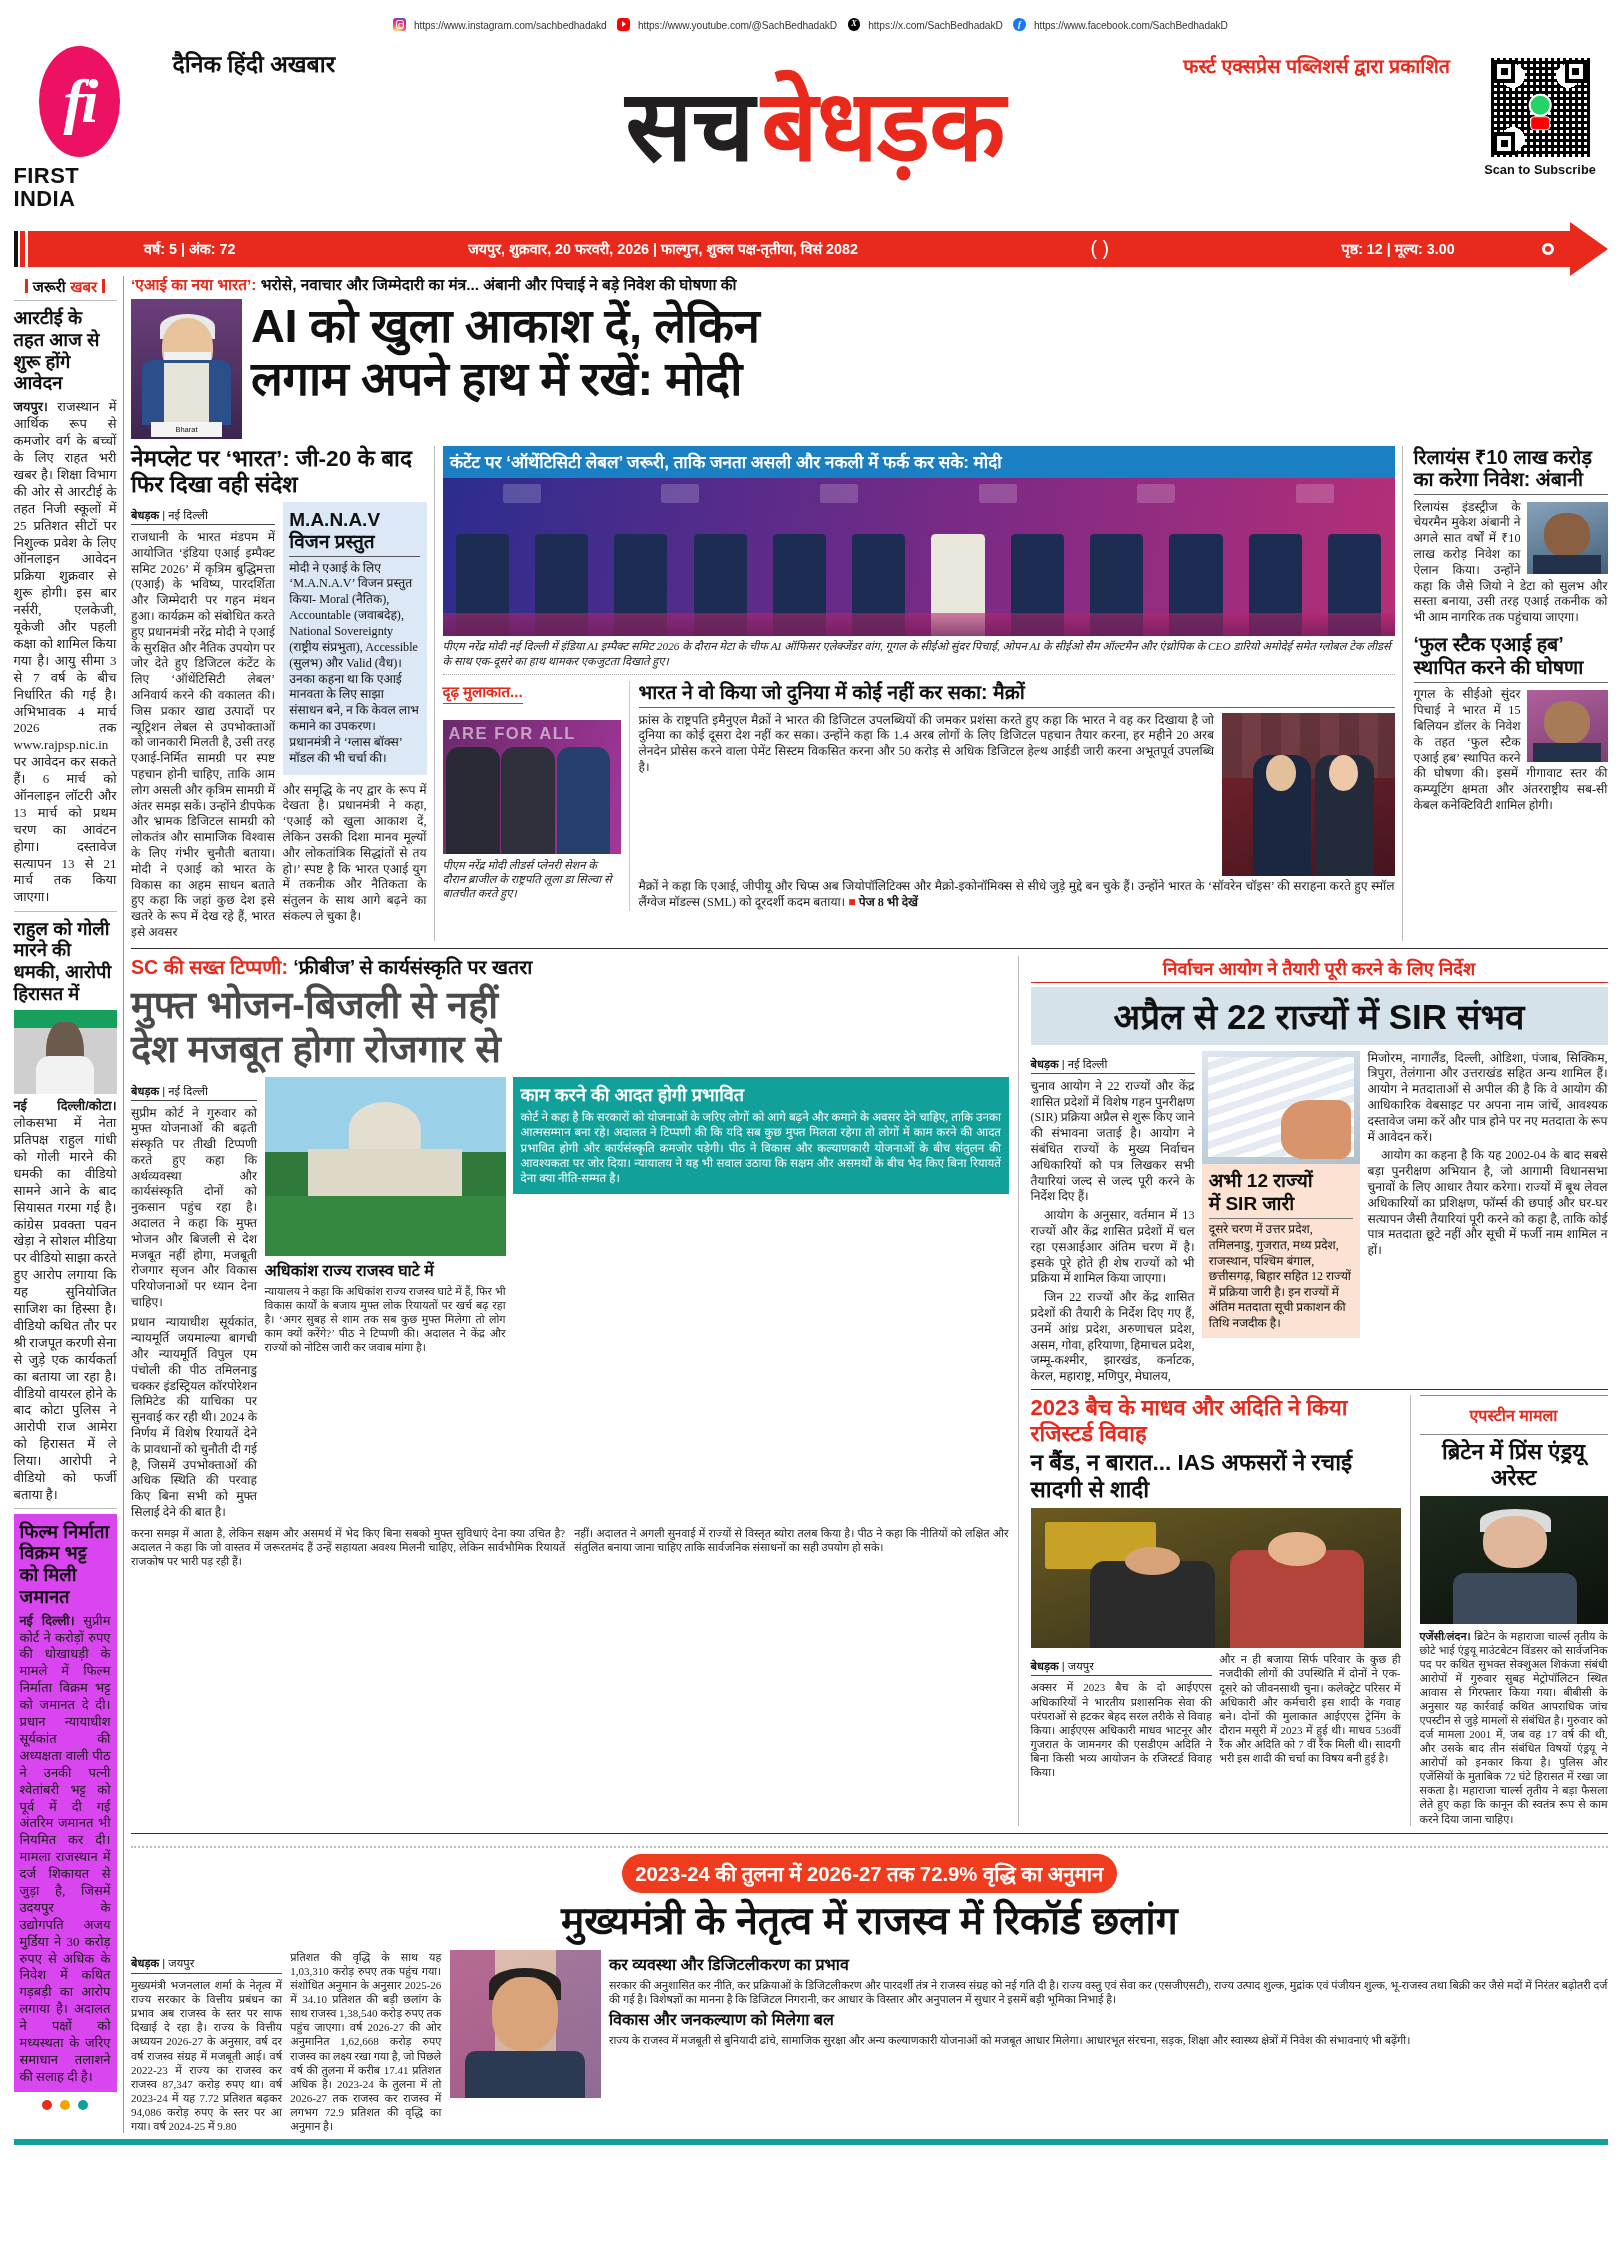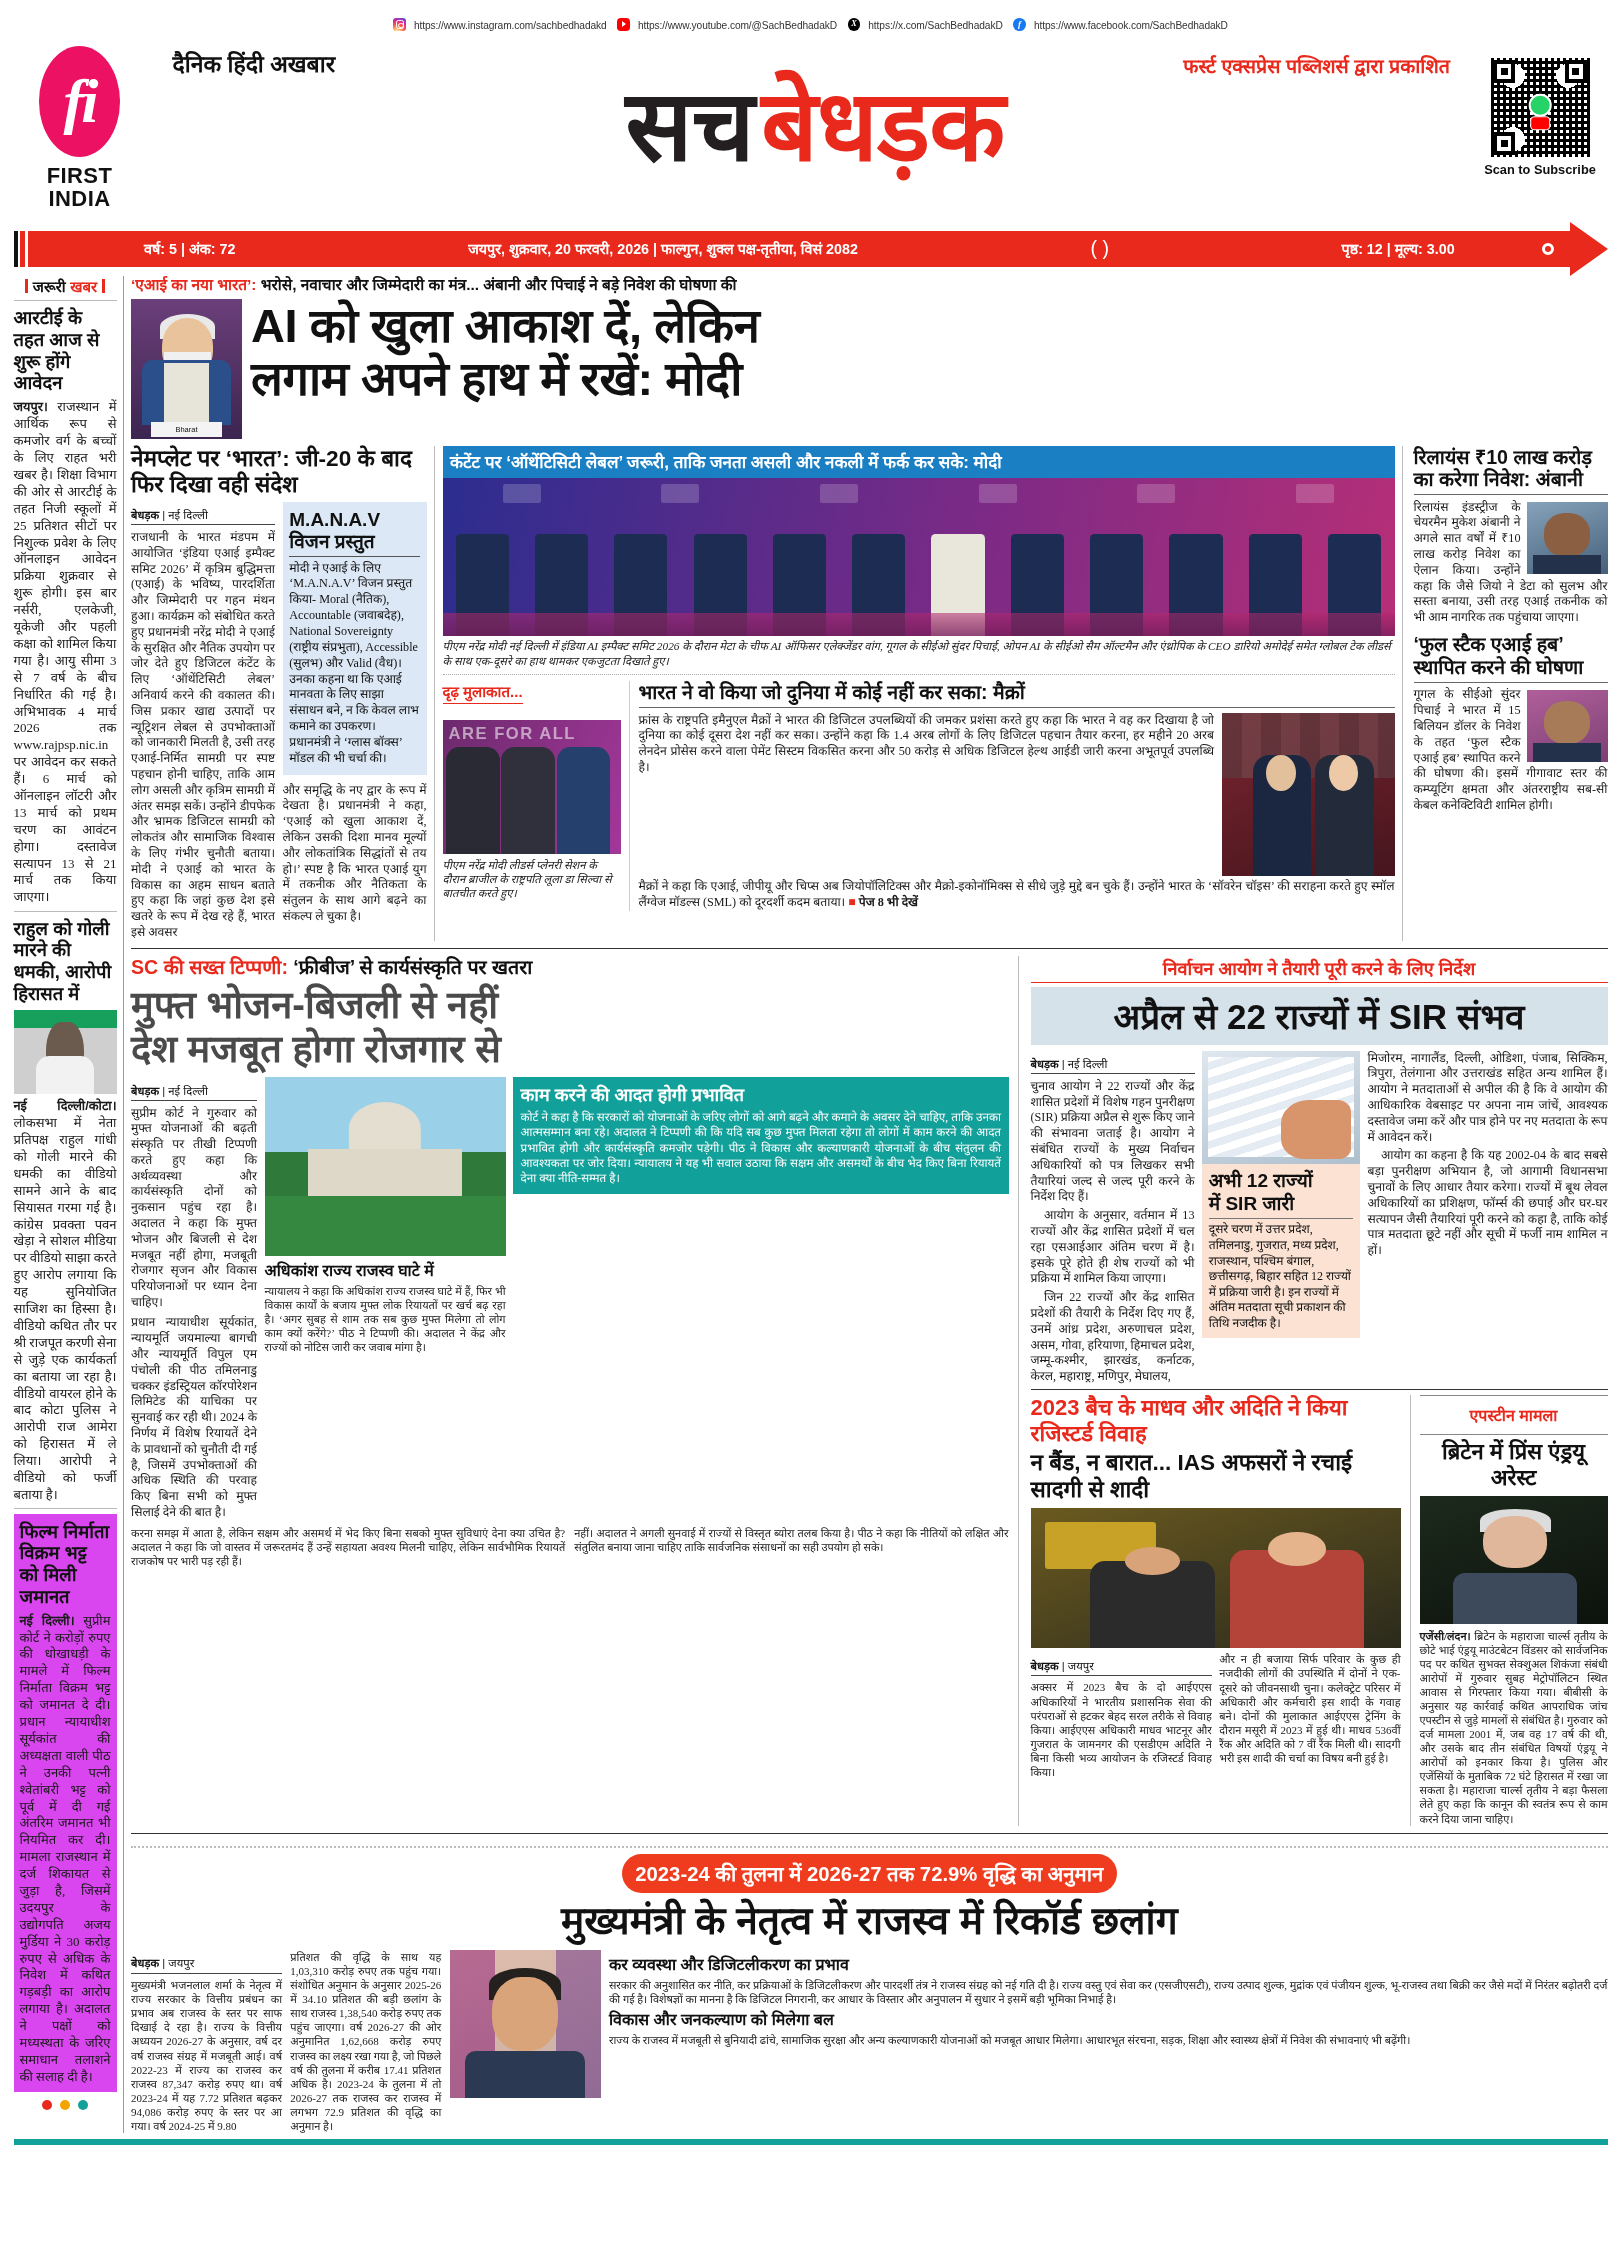--- a/index.html
+++ b/index.html
@@ -19,21 +19,21 @@
   .sicon.ig { background:radial-gradient(circle at 30% 110%, #fdf497 5%, #fd5949 45%, #d6249f 70%, #285AEB 100%); }
   .sicon.ig::after{content:"";position:absolute;inset:2.3px;border:1.2px solid #fff;border-radius:2.3px;}
   .sicon.ig::before{content:"";position:absolute;left:4.5px;top:4.5px;width:3.8px;height:3.8px;border:1.1px solid #fff;border-radius:50%;}
   .sicon.yt { background:#FF0000; border-radius:3.8px; }
   .sicon.yt::after{content:"";position:absolute;left:4.5px;top:3.4px;border-left:4.5px solid #fff;border-top:3px solid transparent;border-bottom:3px solid transparent;}
   .sicon.xx { background:#000; border-radius:50%; color:#fff; font-size:8.3px; text-align:center; line-height:12.8px; font-weight:bold; font-family:"Liberation Serif",serif; }
   .sicon.fb { background:#1877F2; border-radius:50%; color:#fff; font-size:9px; text-align:center; line-height:12px; font-weight:bold; font-family:"Liberation Serif",serif; }
 
   
   .masthead { display:flex; align-items:flex-start; padding:1.5px 0 0; position:relative; height:188px; }
-  .logo-block { width:132px; text-align:center; padding-top:7.5px; flex:0 0 auto; }
+  .logo-block { width:132px; text-align:left; padding-top:7.5px; flex:0 0 auto; }
   .logo-oval { width:81px; height:111px; border-radius:41px/56px; background:#ED1164; margin:0 auto; position:relative; }
   .logo-fi { position:absolute; inset:0; display:flex; align-items:center; justify-content:center; color:#fff; font-family:"Liberation Serif",serif; font-size:62px; font-style:italic; font-weight:bold; letter-spacing:-3px; }
   .logo-first { font-family:"Liberation Sans",sans-serif; font-weight:bold; font-size:22px; letter-spacing:0.4px; line-height:1.05; margin-top:6.8px; color:#111; }
 
   .title-block { flex:1 1 auto; padding-left:12px; padding-top:9px; position:relative; }
   .taglines { display:flex; justify-content:space-between; align-items:flex-end; padding:0 22.6px 0 15px; }
   .tag-left { font-family:"Liberation Sans",sans-serif; font-weight:bold; font-size:23px; color:#111; }
   .tag-right { font-family:Liberation Sans, sans-serif; font-weight:bold; font-size:19.6px; color:#E8291C; }
   .nameplate { display:flex; align-items:flex-start; justify-content:center; margin-top:-3px; }
   .np-sach { font-family:"Liberation Sans",sans-serif; font-weight:bold; font-size:99px; color:#231F20; line-height:1.02; letter-spacing:-0.8px; }

